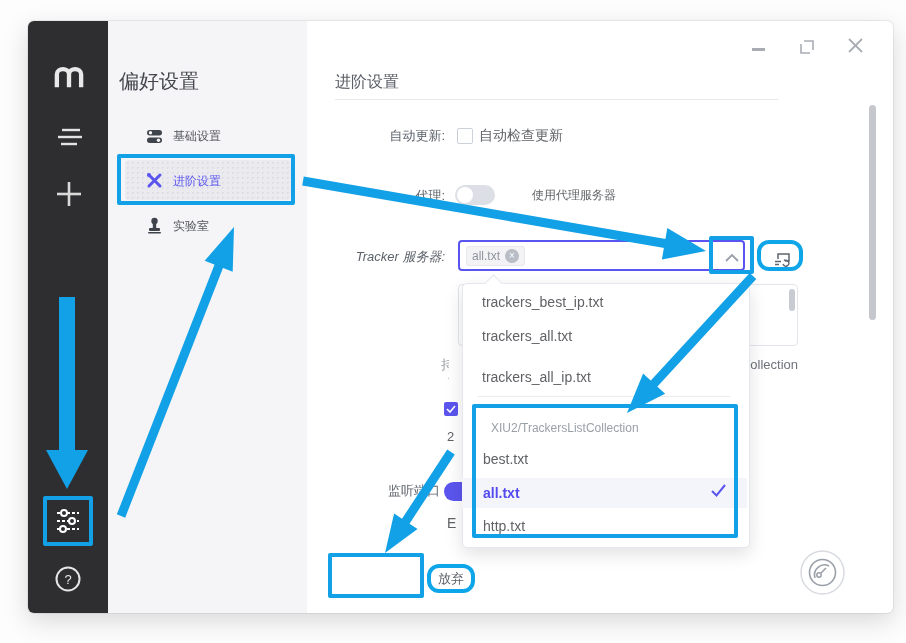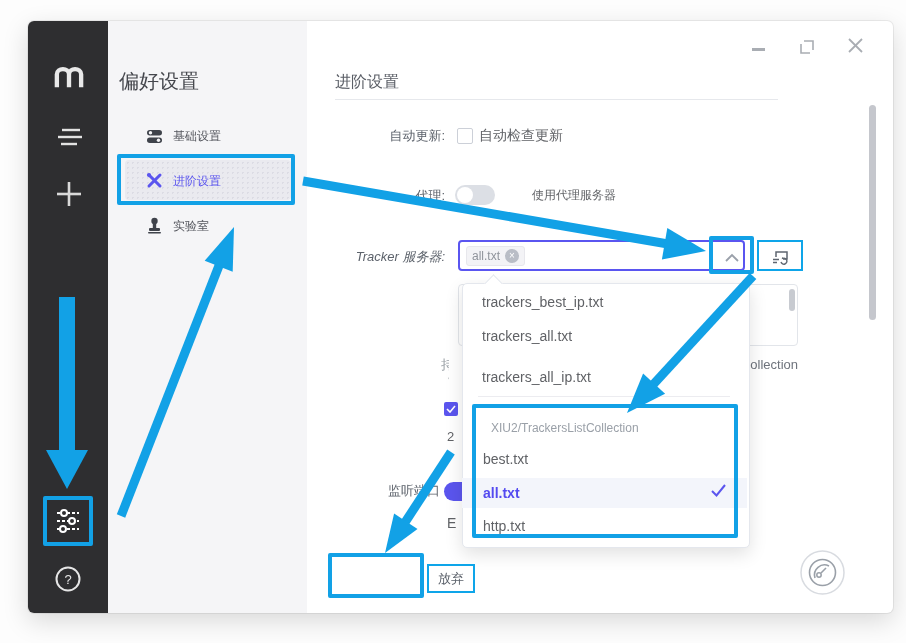--- a/index.html
+++ b/index.html
@@ -17,21 +17,21 @@
   .hl{border:4px solid #12a1e6;border-radius:2px;background:transparent;z-index:40;pointer-events:none;}
   .form-label{font-size:13px;color:#5c626b;white-space:nowrap;}
   .checkbox{width:14px;height:14px;background:#fff;border:1px solid #ccd0d8;border-radius:2px;}
   .toggle-off{width:40px;height:20px;border-radius:10px;background:#dcdfe5;}
   .toggle-knob{left:2px;top:2px;width:16px;height:16px;border-radius:50%;background:#fff;}
   .select{left:458px;top:240px;width:287px;height:31px;background:#fff;border:2px solid #5a55f0;border-radius:4px;box-sizing:border-box;}
   .tag{left:466px;top:246px;height:20px;background:#f3f3f6;border:1px solid #e7e7ec;border-radius:3px;
        display:flex;align-items:center;padding:0 5px;gap:5px;box-sizing:border-box;}
   .tag-text{font-size:12px;color:#8f939b;}
   .tag-close{width:14px;height:14px;border-radius:50%;background:#b9bdc6;color:#fff;font-size:10px;line-height:14px;text-align:center;}
-  .btn-plain{background:#fff;border:2px solid #0ea5e9;border-radius:0;box-sizing:border-box;}
+  .btn-plain{background:#fff;border:4px solid #0ea5e9;border-radius:12px;box-sizing:border-box;}
   .dropdown{left:462px;top:283px;width:286px;height:263px;background:#fff;border:1px solid #e4e7ed;border-radius:5px;
             box-shadow:0 6px 18px rgba(0,0,0,.12);z-index:20;}
   .dd-notch{left:487px;top:277px;width:12px;height:12px;background:#fff;border-left:1px solid #e4e7ed;border-top:1px solid #e4e7ed;
             transform:rotate(45deg);z-index:21;}
   .dd-item{font-size:14px;color:#606266;white-space:nowrap;z-index:22;}
   .dd-group{font-size:12px;color:#9aa0a8;z-index:22;}
   .dd-selected-bg{left:462px;top:478px;width:285px;height:30px;background:#f3f5fb;z-index:21;}
   .dd-selected{font-weight:bold;color:#544af0;}
   .frag{overflow:hidden;display:inline-block;white-space:nowrap;}
   .save-btn{left:333px;top:558px;width:87px;height:35px;background:#5b55ee;border-radius:4px;color:#fff;

